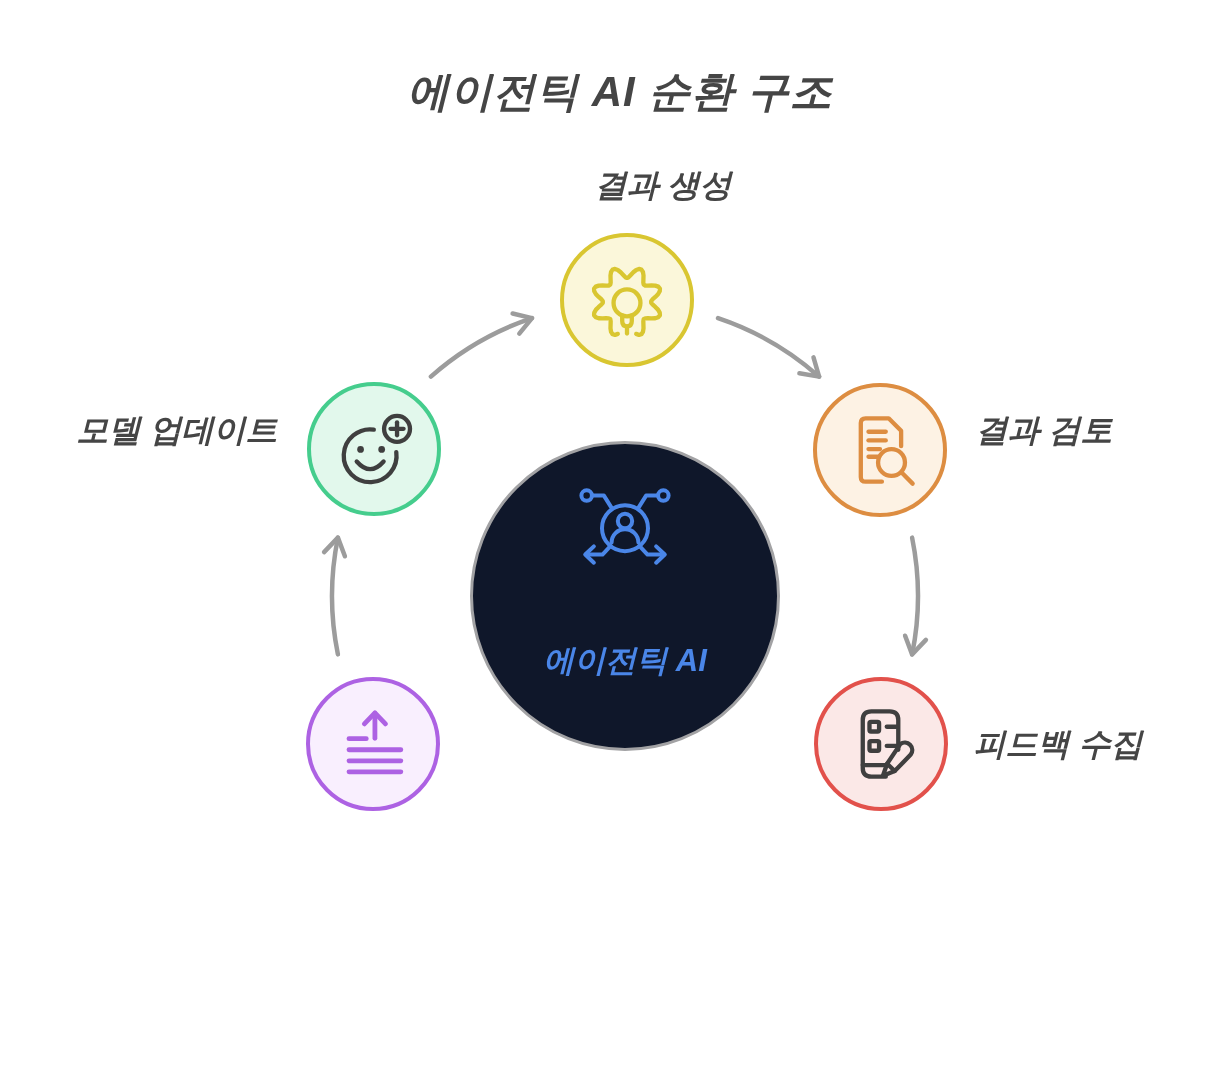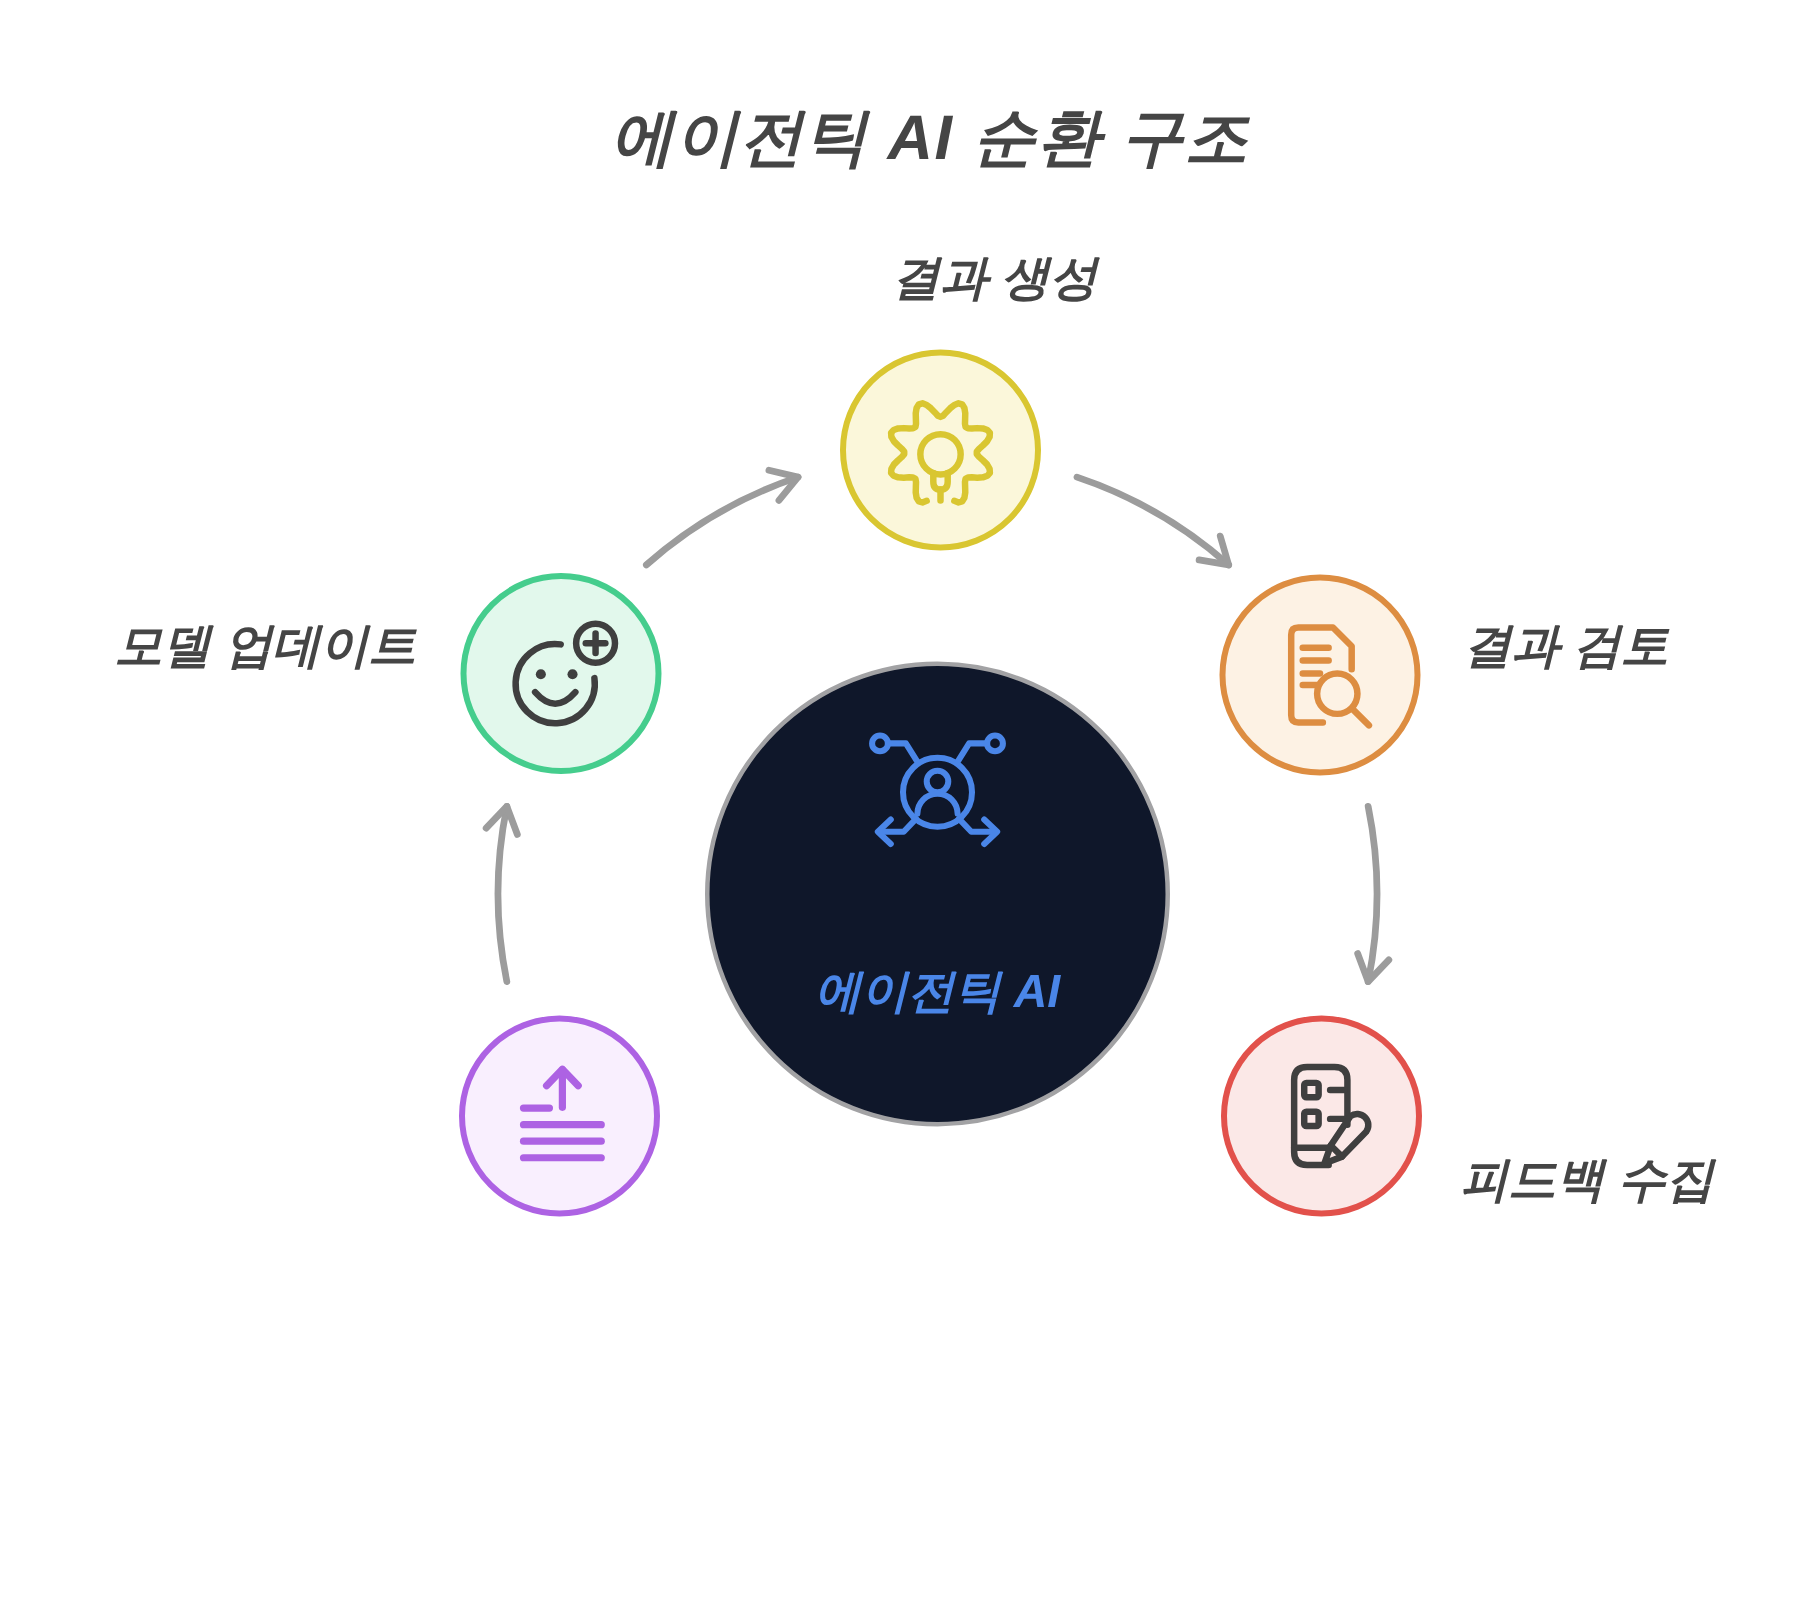--- a/index.html
+++ b/index.html
@@ -76,21 +76,21 @@
       <path d="M55,84 H40 Q31,84 31,75 V25 Q31,16 40,16 H59 Q68,16 68,25 V56"></path>
       <path d="M31,72 H55"></path>
       <rect x="38" y="27" width="10" height="10" rx="1.5"></rect>
       <rect x="38" y="47" width="10" height="10" rx="1.5"></rect>
       <path d="M56,32 H66"></path>
         <path d="M56,52 H66"></path>
       <path d="M52,83 L64.3,78.2 L81,61 A7.8,7.8 0 0 0 70.1,50.1 L56.4,70.5 Z"></path>
       <path d="M64.3,78.2 L56.4,70.5"></path>
     </svg>
   </div>
-  <div class="label" style="left:1058px;top:745px;margin-top:42px;">피드백 수집</div>
+  <div class="label" style="left:1058px;top:745px;">피드백 수집</div>
 
   <div class="node node-pink">
     <svg class="icon" width="96" height="96" viewBox="0 0 100 100" fill="none" stroke="#c94fa8" stroke-width="4.5" stroke-linecap="round" stroke-linejoin="round">
       <rect x="20" y="15" width="52" height="48" rx="8"></rect>
       <path d="M20,29 H72"></path>
       <path d="M37,15 V63"></path>
       <path d="M55,29 V42"></path>
       <path d="M20,40 H62"></path>
       <path d="M20,51 H37"></path>
       <path d="M46,47 L88,47 L72,63 L72,71 L62,80 L62,63 Z" fill="#fae6f5"></path>

